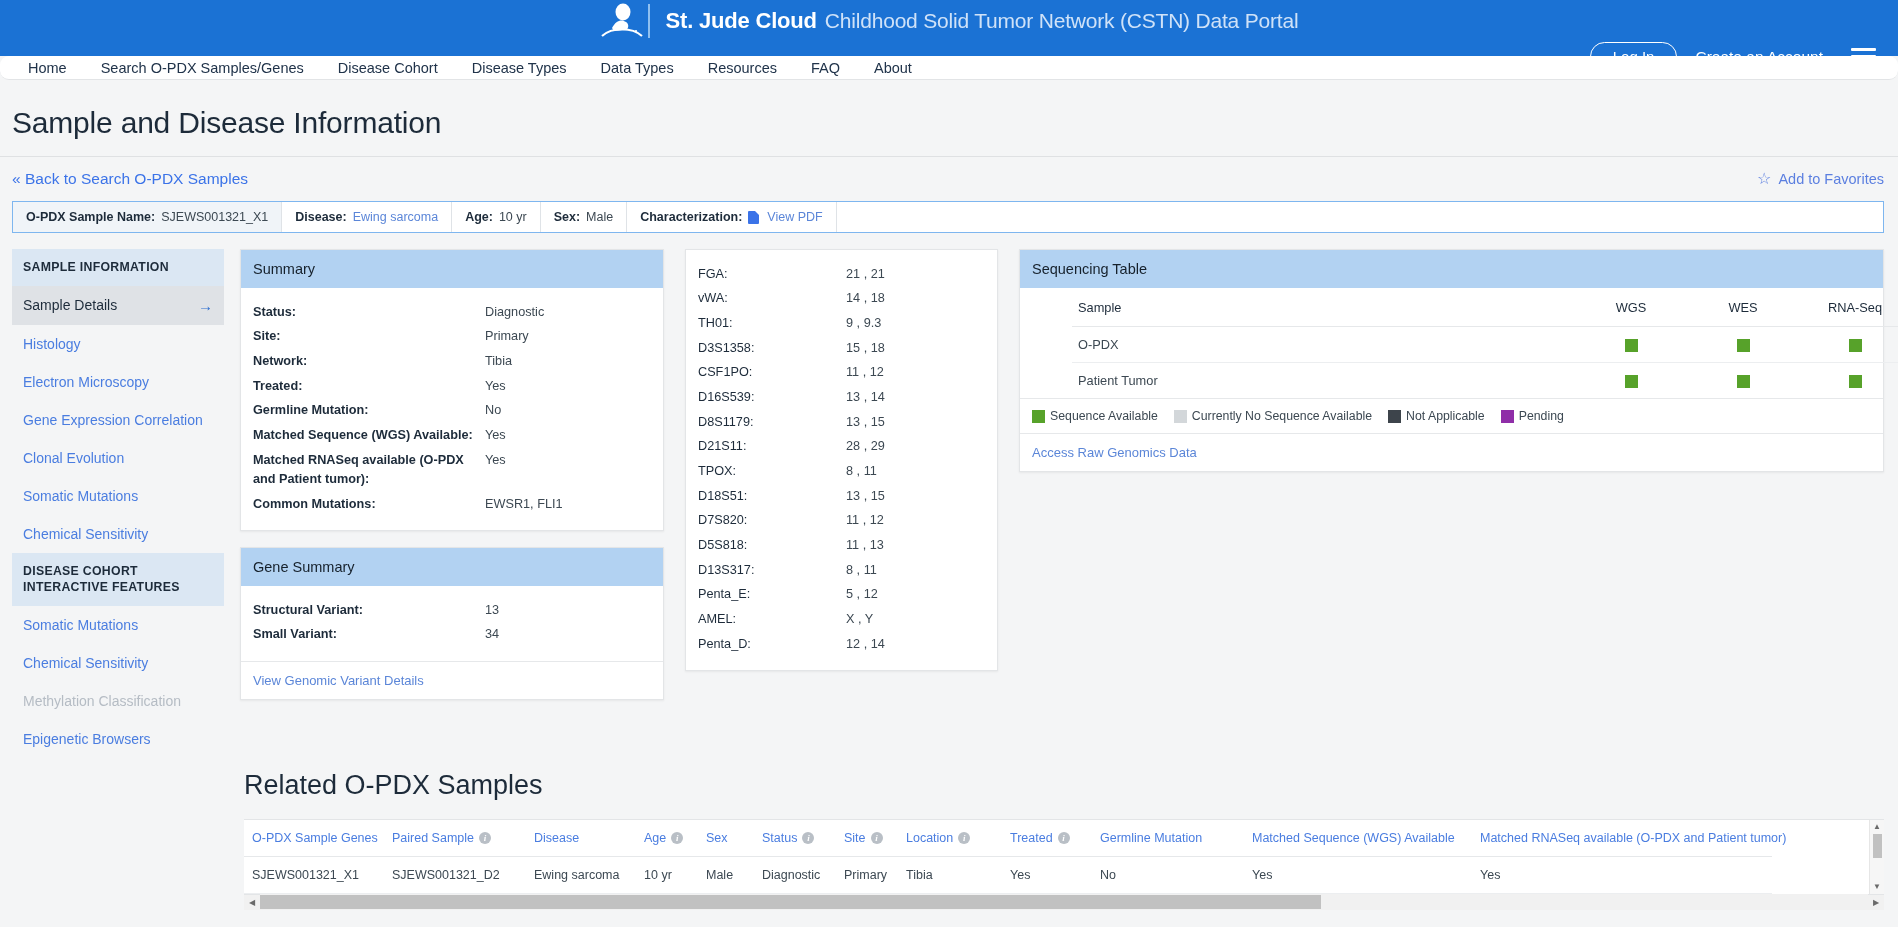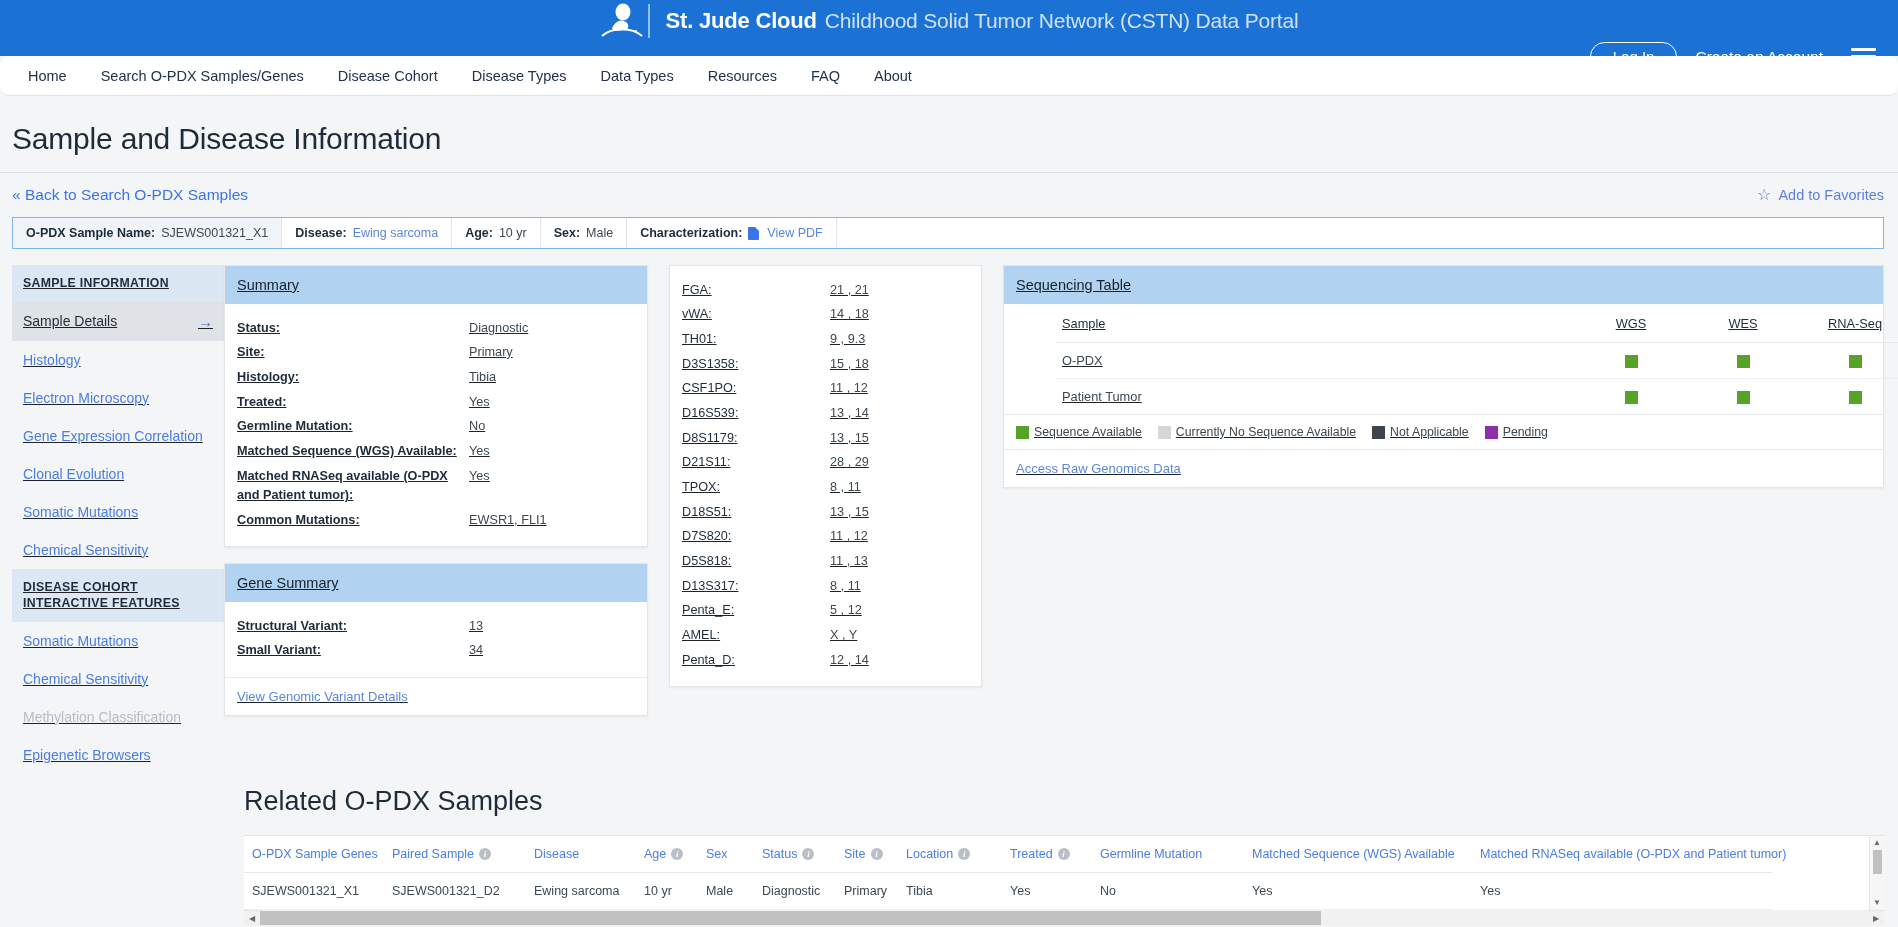--- a/index.html
+++ b/index.html
@@ -34,21 +34,21 @@
     border: 1.6px solid #ffffff; border-radius: 20px;
     padding: 5px 22px; font-size: 15px; color: #fff; background: transparent;
     cursor: pointer; font-family: inherit;
   }
   .create-acct { font-size: 15.5px; color: #fff; cursor: pointer; }
   .hamburger { display: flex; flex-direction: column; gap: 4px; cursor: pointer; margin-left: 10px; }
   .hamburger span { display: block; width: 25px; height: 3px; background: #fff; border-radius: 1px; }
 
   
   .navbar {
-    height: 40px;
+    height: 24px;
     background: #ffffff;
     display: flex;
     align-items: center;
     padding: 0 14px;
     gap: 0px;
     border-bottom: 1px solid #e2e4e6;
     border-radius: 9px;
   }
   .nav-item {
     font-size: 14.5px; color: #20334a; padding: 0 17px; cursor: pointer;
@@ -100,22 +100,22 @@
   }
   .pdf-ico::after {
     content: ""; position: absolute; right: 0; top: 0;
     border-left: 4px solid transparent; border-top: 4px solid #fff;
   }
 
   
   .main {
     display: flex;
     padding: 16px 14px 0 12px;
+    gap: 16px;
     align-items: flex-start;
-    text-decoration: underline;
   }
   .sidebar { width: 212px; flex: 0 0 212px; }
   .side-head {
     background: #dbe7f3; color: #1d2b3a; font-size: 12.3px; font-weight: bold;
     letter-spacing: .3px; padding: 10px 11px; line-height: 1.35;
   }
   .side-item {
     font-size: 14px; color: #4a7de0; padding: 11px 11px; cursor: pointer;
     display: flex; align-items: center;
   }
@@ -341,21 +341,21 @@
           <div class="card-body">
             <div class="kv-row">
                 <span class="kv-k">Status:</span>
                 <span class="kv-v">Diagnostic</span>
               </div>
             <div class="kv-row">
                 <span class="kv-k">Site:</span>
                 <span class="kv-v">Primary</span>
               </div>
             <div class="kv-row">
-                <span class="kv-k">Histology:</span>
+                <span class="kv-k">Network:</span>
                 <span class="kv-v">Tibia</span>
               </div>
             <div class="kv-row">
                 <span class="kv-k">Treated:</span>
                 <span class="kv-v">Yes</span>
               </div>
             <div class="kv-row">
                 <span class="kv-k">Germline Mutation:</span>
                 <span class="kv-v">No</span>
               </div>

